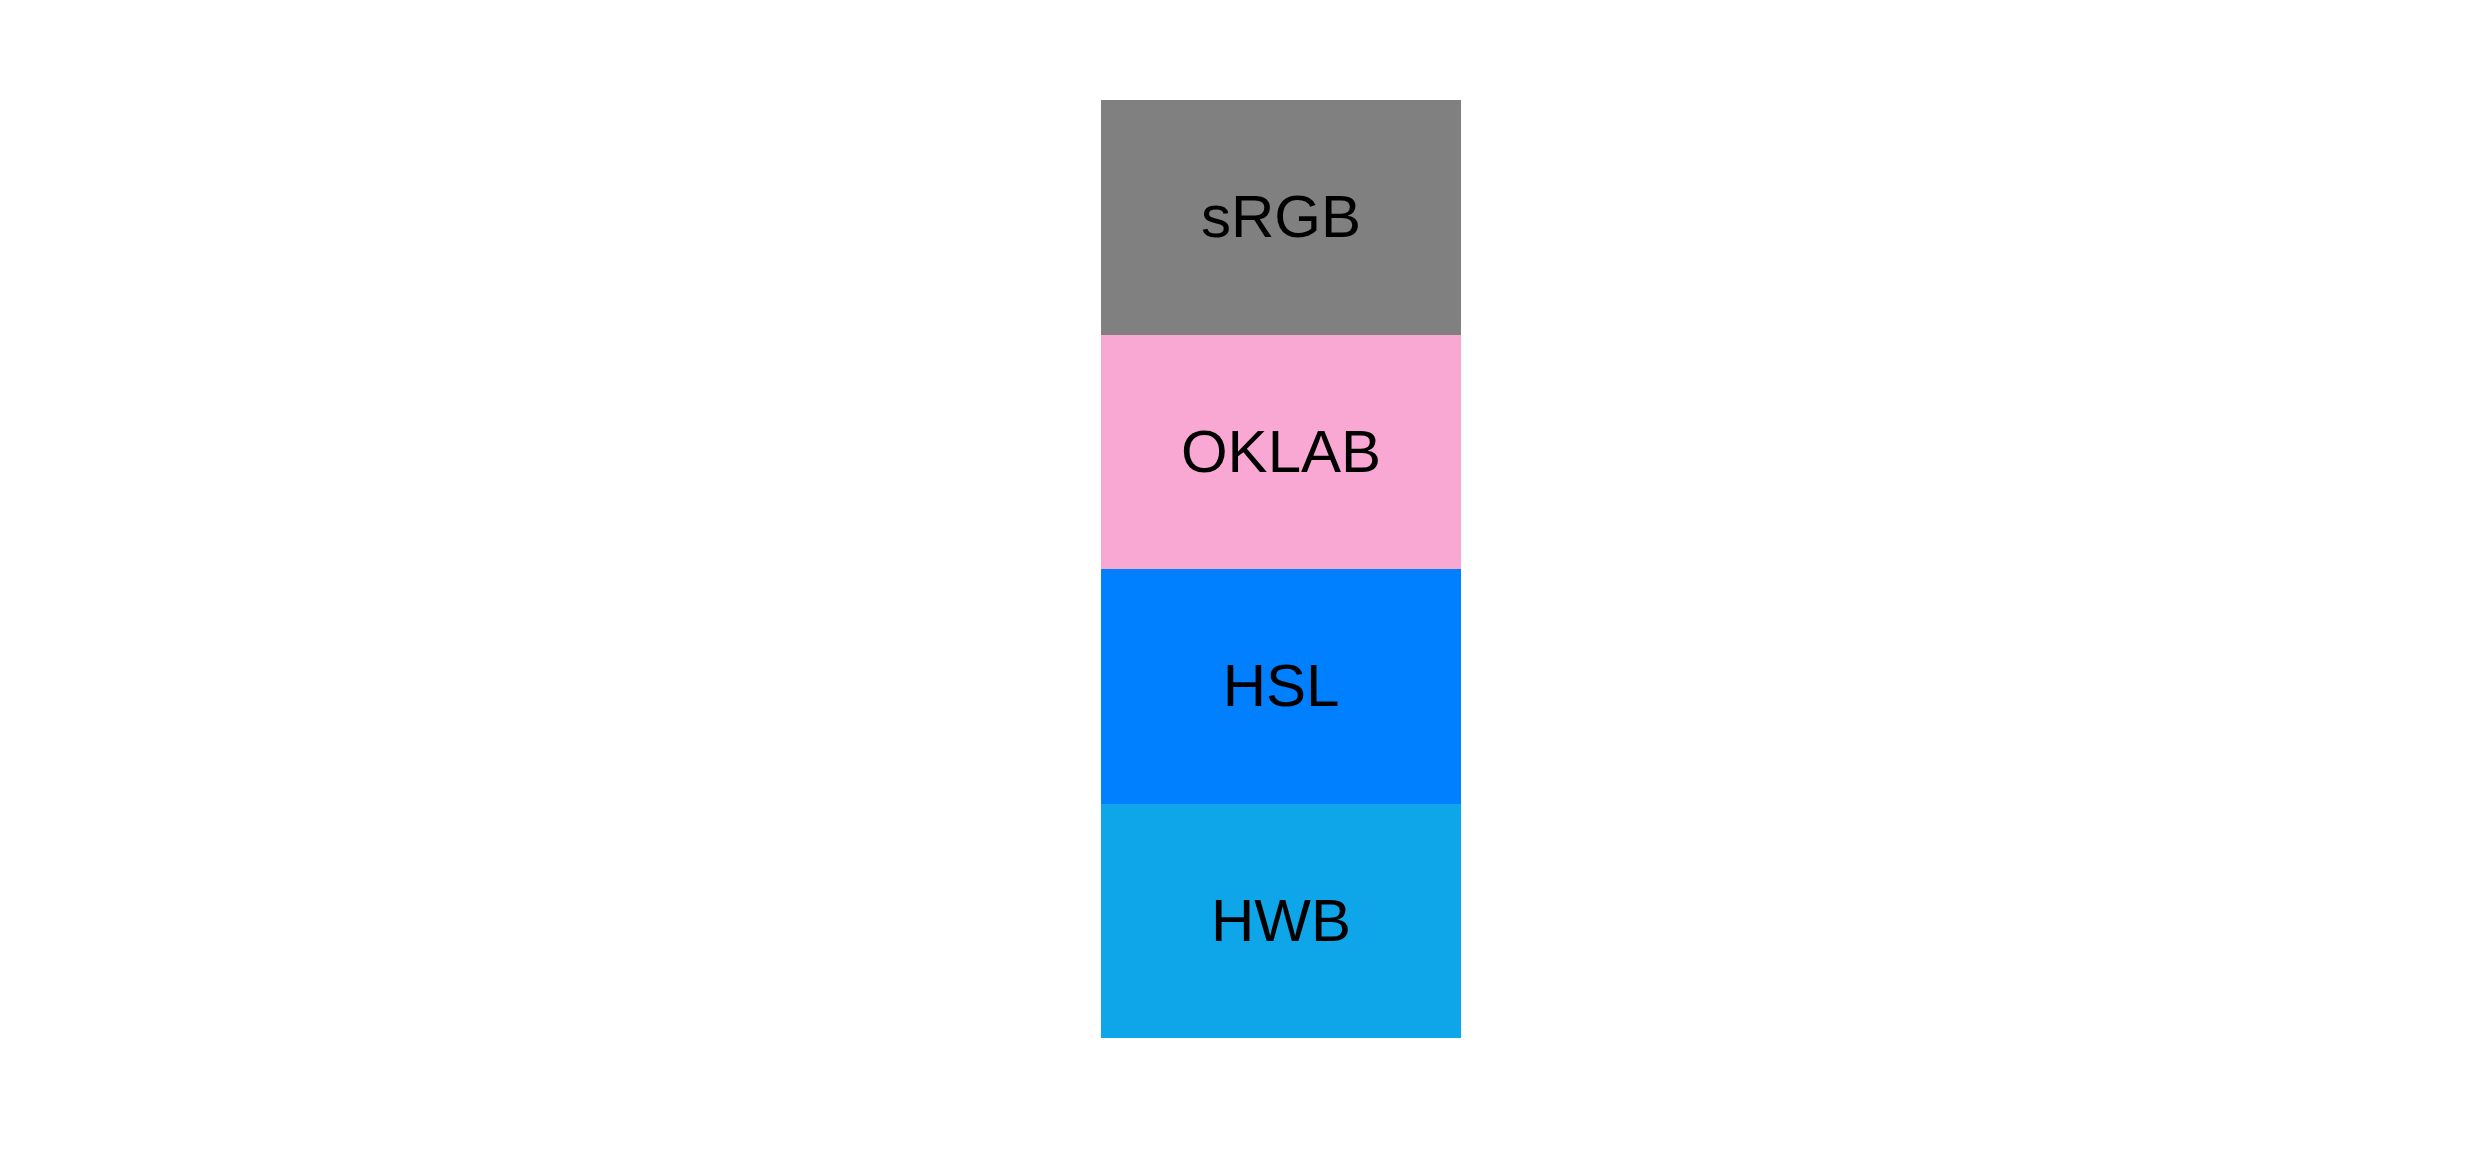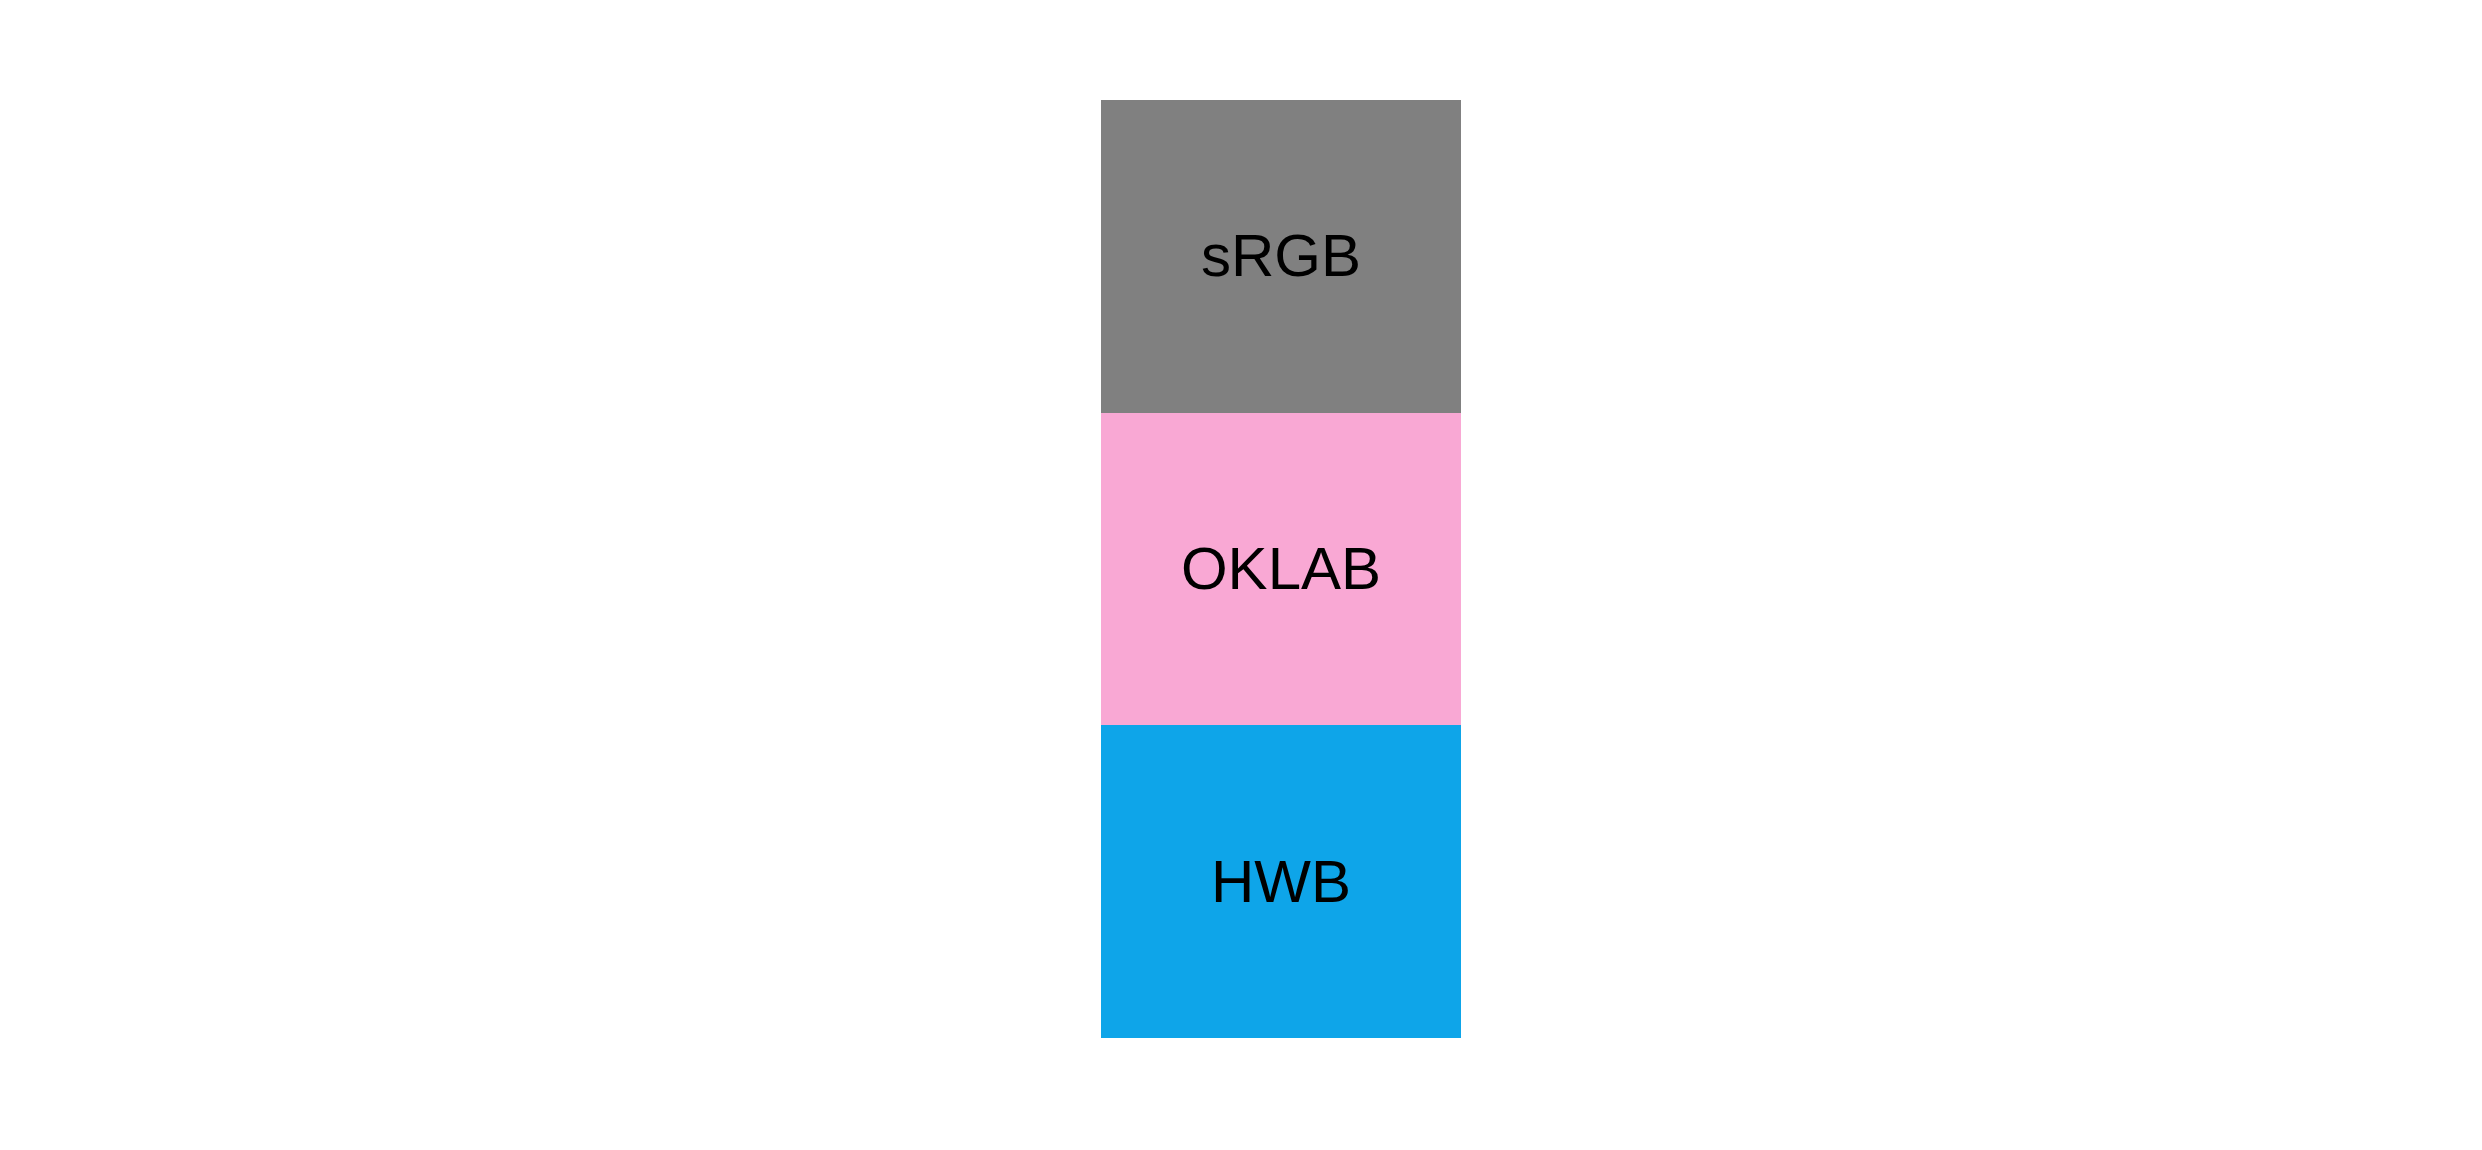--- a/index.html
+++ b/index.html
@@ -40,16 +40,19 @@
 </head>
 <body style="background: rgb(255, 255, 255);">
 
 <div class="swatch-column">
   <div class="swatch" style="background-color: rgb(128, 128, 128);">
     <span class="swatch-label">sRGB</span>
   </div>
   <div class="swatch" style="background-color: #f9a8d4;">
     <span class="swatch-label">OKLAB</span>
   </div>
+  <div class="swatch" style="background-color: rgb(0, 128, 255);">
+    <span class="swatch-label">HSL</span>
+  </div>
   <div class="swatch" style="background-color: #0ea5e9;">
     <span class="swatch-label">HWB</span>
   </div>
 </div>
 
 </body></html>

